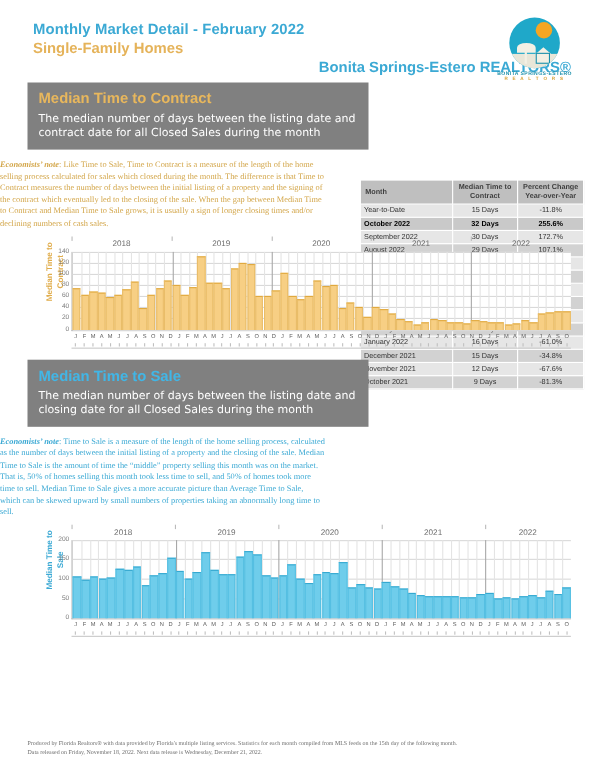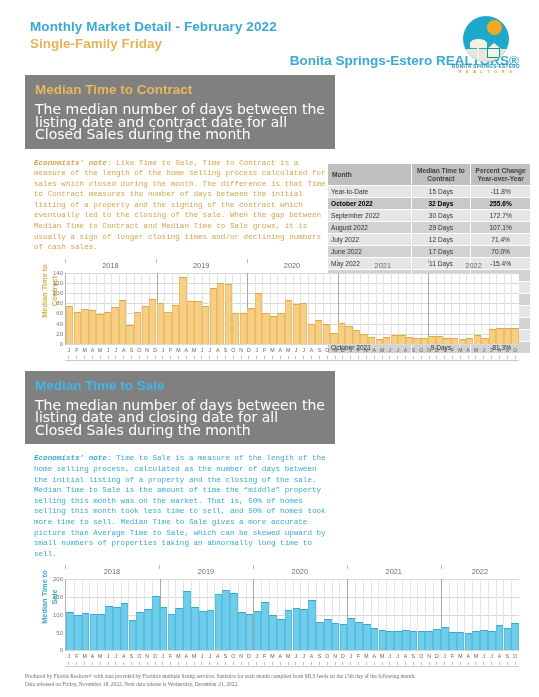--- a/index.html
+++ b/index.html
@@ -32,24 +32,24 @@
   .logo-t1 { font-size: 4.6px; color: #1a8faa; font-weight: bold; letter-spacing: .4px; margin-top: 2px; }
   .logo-t2 { font-size: 4.2px; color: #d8a23a; font-weight: bold; letter-spacing: 1.6px; }
 
   
   .section { position: relative; padding: 0 0 0 0; }
   .band { display: flex; align-items: flex-start; }
   .band-left { width: 310px; margin-left: 25px; background: #808080; color: #fff; padding: 5px 10px 8px 10px; }
   .band-title { font-size: 13.5px; font-weight: bold; line-height: 19px; }
   .band-title.gold { color: #e8b75c; }
   .band-title.blue { color: #41b6e6; }
-  .band-desc { font-size: 14px; color: #ffffff; line-height: 12.5px; margin-top: 4px; font-family: "DejaVu Sans", sans-serif; }
+  .band-desc { font-size: 10px; color: #ffffff; line-height: 12.5px; margin-top: 4px; font-family: "DejaVu Sans", sans-serif; }
 
   
-  .note { width: 296px; margin-left: 34px; margin-top: 9px; font-size: 7.6px; line-height: 10.6px; font-family: Liberation Mono, monospace; }
+  .note { width: 296px; margin-top: 9px; font-size: 7.6px; line-height: 10.6px; font-family: Liberation Serif, serif; }
   .note.gold { color: #d3a64a; }
   .note.blue { color: #3ba9d4; }
   .note b { font-style: italic; }
 
   
   .tbl { position: absolute; right: 8px; width: 204px; border-collapse: collapse; }
   .tbl th, .tbl td { border: 1px solid #ffffff; font-size: 6.6px; padding: 2px 3px; font-family: "Liberation Sans", sans-serif; }
   .tbl th { background: #bfbfbf; color: #3f3f3f; font-weight: bold; text-align: center; line-height: 8px; padding: 2.5px 2px; }
   .tbl th.mon { text-align: left; padding-left: 4px; }
   .tbl td { background: #e6e6e6; color: #333; }
@@ -90,21 +90,21 @@
   .footer { position: absolute; left: 25px; right: 14px; bottom: 9px; font-size: 5.4px; color: #6e6e6e; line-height: 8px; font-family: "Liberation Serif", serif; }
   .footer div { white-space: nowrap; }
 </style>
 </head>
 <body>
 
 <div class="page">
 
   <div class="header">
     <div class="hdr-line1">Monthly Market Detail - February 2022</div>
-    <div class="hdr-line2">Single-Family Friday</div>
+    <div class="hdr-line2">Single-Family Homes</div>
     <div class="hdr-line3">Bonita Springs-Estero REALTORS®</div>
 
     <div class="logo">
       <div class="logo-circle">
         <div class="logo-sun"></div>
         <div class="logo-ground"></div>
         <div class="logo-palm"></div>
         <div class="logo-trunk"></div>
         <div class="logo-roof"></div>
         <div class="logo-house"></div>

